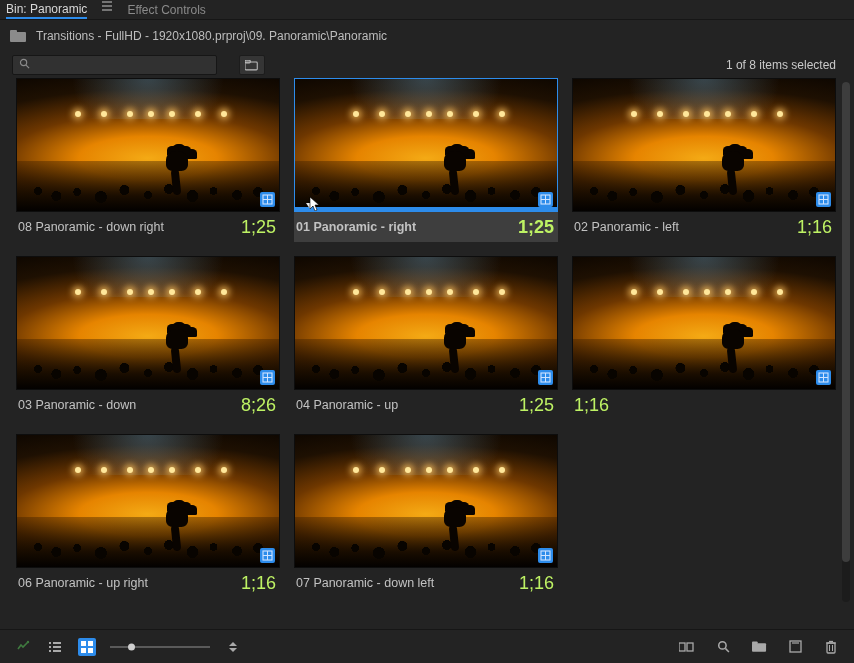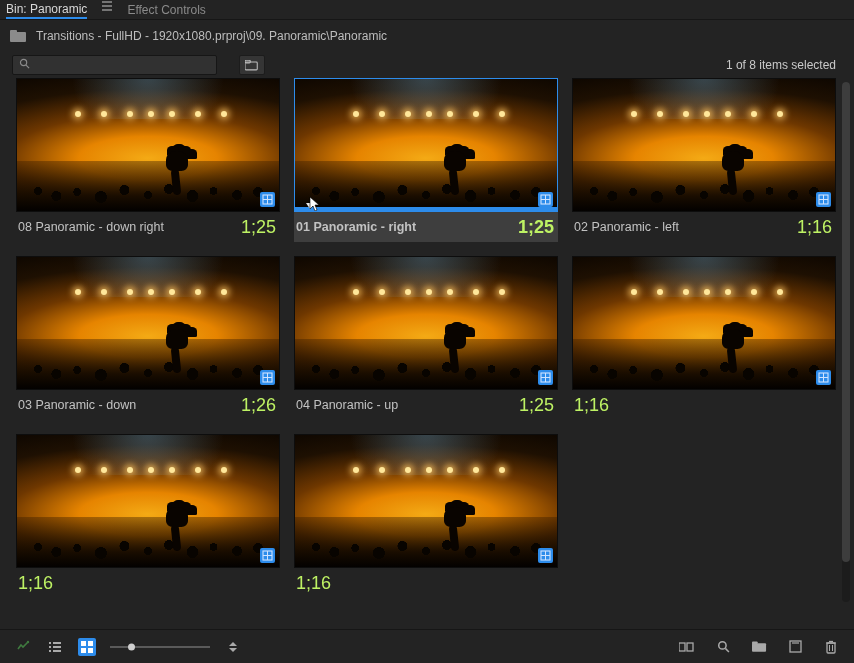--- a/index.html
+++ b/index.html
@@ -437,21 +437,21 @@
           <svg width="15" height="15" viewBox="0 0 15 15">
             <rect x="0" y="0" width="15" height="15" rx="2" fill="#2d8ceb"></rect>
             <rect x="3" y="3" width="9" height="9" fill="none" stroke="#cfe3ff" stroke-width="1.1"></rect>
             <line x1="3" y1="7.5" x2="12" y2="7.5" stroke="#cfe3ff" stroke-width="1"></line>
             <line x1="7.5" y1="3" x2="7.5" y2="12" stroke="#cfe3ff" stroke-width="1"></line>
           </svg>
         </span>
       </div>
       <div class="label-row">
         <span class="clip-name">03 Panoramic - down</span>
-        <span class="clip-dur">1;26</span>
+        <span class="clip-dur">8;26</span>
       </div>
     </div>
     <div class="card">
       <div class="thumb">
         <div class="scene-sky"></div>
         <div class="scene-top"></div>
         <span class="scene-light l1"></span>
         <span class="scene-light l2"></span>
         <span class="scene-light l3"></span>
         <span class="scene-light l4"></span>
@@ -522,20 +522,21 @@
         <span class="badge">
           <svg width="15" height="15" viewBox="0 0 15 15">
             <rect x="0" y="0" width="15" height="15" rx="2" fill="#2d8ceb"></rect>
             <rect x="3" y="3" width="9" height="9" fill="none" stroke="#cfe3ff" stroke-width="1.1"></rect>
             <line x1="3" y1="7.5" x2="12" y2="7.5" stroke="#cfe3ff" stroke-width="1"></line>
             <line x1="7.5" y1="3" x2="7.5" y2="12" stroke="#cfe3ff" stroke-width="1"></line>
           </svg>
         </span>
       </div>
       <div class="label-row">
+        <span class="clip-name">06 Panoramic - up right</span>
         <span class="clip-dur">1;16</span>
       </div>
     </div>
     <div class="card">
       <div class="thumb">
         <div class="scene-sky"></div>
         <div class="scene-top"></div>
         <span class="scene-light l1"></span>
         <span class="scene-light l2"></span>
         <span class="scene-light l3"></span>
@@ -550,20 +551,21 @@
         <span class="badge">
           <svg width="15" height="15" viewBox="0 0 15 15">
             <rect x="0" y="0" width="15" height="15" rx="2" fill="#2d8ceb"></rect>
             <rect x="3" y="3" width="9" height="9" fill="none" stroke="#cfe3ff" stroke-width="1.1"></rect>
             <line x1="3" y1="7.5" x2="12" y2="7.5" stroke="#cfe3ff" stroke-width="1"></line>
             <line x1="7.5" y1="3" x2="7.5" y2="12" stroke="#cfe3ff" stroke-width="1"></line>
           </svg>
         </span>
       </div>
       <div class="label-row">
+        <span class="clip-name">07 Panoramic - down left</span>
         <span class="clip-dur">1;16</span>
       </div>
     </div>
   </div>
 
 <div class="footer">
   <span class="ico" style="color:#3f7a3f">
     <svg width="14" height="14" viewBox="0 0 14 14">
         <path d="M2 9 L5 5 L7 7 L12 2" stroke="currentColor" stroke-width="1.6" fill="none"></path>
         <circle cx="12" cy="2" r="1.2" fill="currentColor"></circle>

